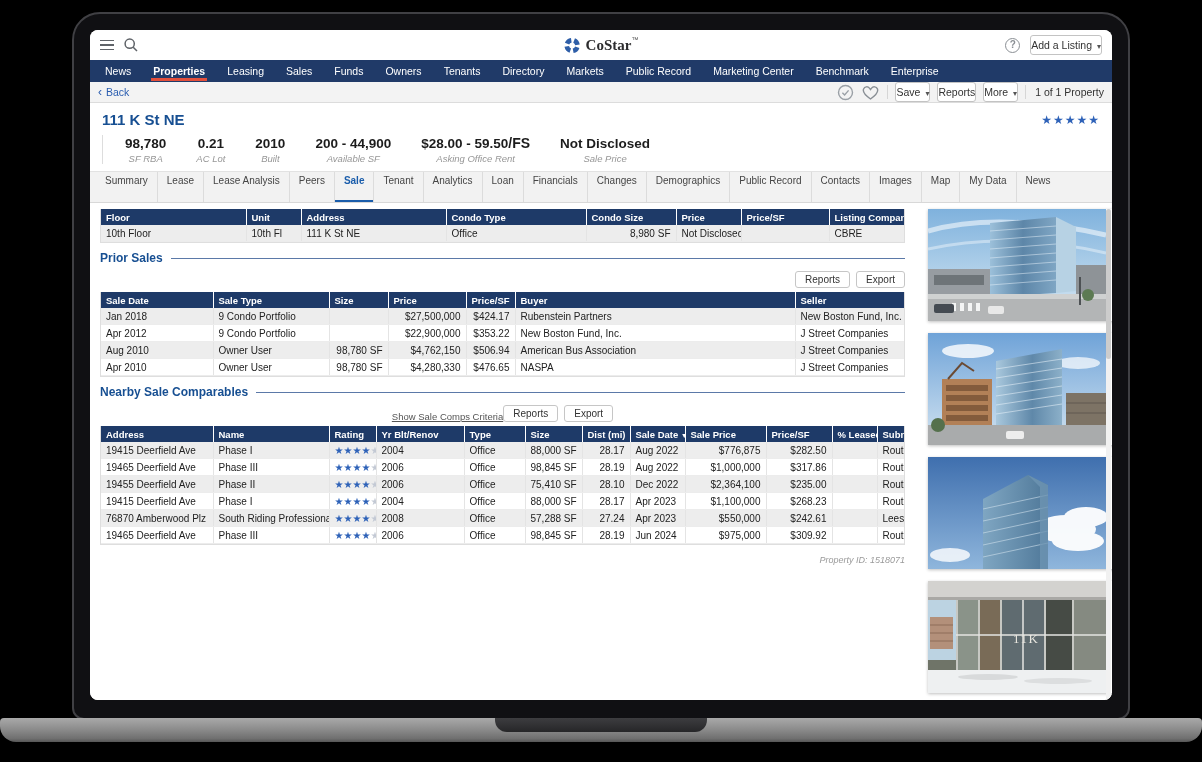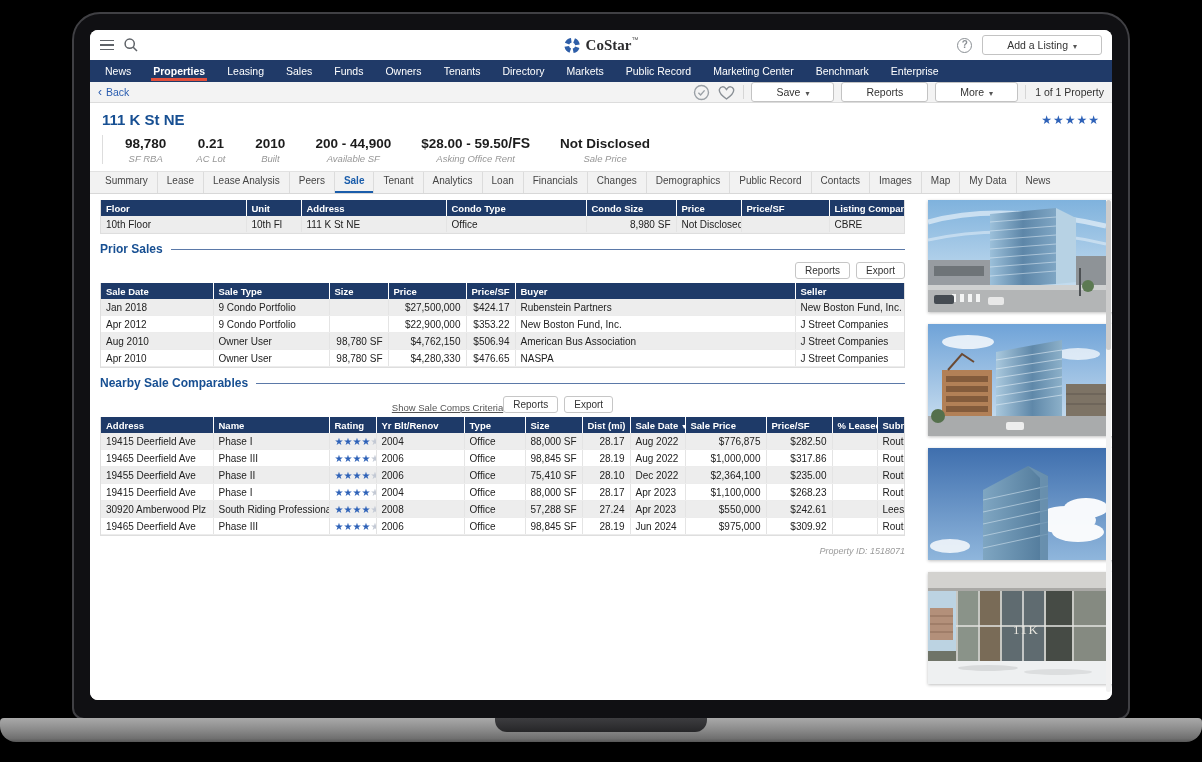--- a/index.html
+++ b/index.html
@@ -24,21 +24,21 @@
   
   .topbar { height:30px; min-height:30px; display:flex; align-items:center; padding:0 10px; position:relative; background:#fff; }
   .burger { width:14px; display:flex; flex-direction:column; gap:3px; margin-right:9px; }
   .burger i { height:1.6px; background:#5f6368; display:block; }
   .logo { position:absolute; left:50%; transform:translateX(-50%); display:flex; align-items:center; gap:5px; }
   .logo-text { font-family:"Liberation Serif","DejaVu Serif",serif; font-size:15px; color:#2c2c2e; font-weight:600; }
   .logo-tm { font-size:7px; color:#555; vertical-align:top; }
   .top-right { margin-left:auto; display:flex; align-items:center; gap:10px; }
   .help { width:15px; height:15px; border:1.4px solid #8a8f94; border-radius:50%; color:#8a8f94;
     font-size:10px; line-height:12px; text-align:center; font-weight:bold; }
-  .btn { background:#fff; border:1px solid #c3c3c3; border-radius:3px; padding:3px 24px;
+  .btn { background:#fff; border:1px solid #c3c3c3; border-radius:3px; padding:3px 0;
     font-size:10.5px; color:#333; display:inline-flex; align-items:flex-end; gap:5px; white-space:nowrap; }
   .caret { font-size:8px; color:#555; }
 
   
   .navbar { height:22px; min-height:22px; background:#203a68; display:flex; padding-left:4px; }
   .nav-item { color:#fff; font-size:10.5px; line-height:22px; padding:0 11px; position:relative; white-space:nowrap; }
   .nav-item.active { font-weight:bold; }
   .nav-item.active::after { content:""; position:absolute; left:9px; right:9px; bottom:1px; height:3px; background:#e34f3b; }
 
   
@@ -58,21 +58,21 @@
   .prop-stars { margin-left:auto; color:#2e62b8; font-size:12px; letter-spacing:1px; }
   .prop-row { display:flex; margin-top:7px; align-items:center; }
   .loc { width:162px; color:#666; font-size:10.5px; line-height:1.45; }
   .hdiv { width:1px; align-self:stretch; background:#ddd; margin-right:22px; }
   .stat { text-align:center; margin-right:30px; }
   .stat .v { font-size:13.5px; font-weight:bold; color:#1c1c1c; white-space:nowrap; }
   .stat .v .sfx { font-size:14px; }
   .stat .l { font-size:9.5px; color:#979797; margin-top:2px; white-space:nowrap;font-style:italic; }
 
   
-  .tabbar { height:23px; min-height:19px; background:#f2f2f2; border-top:1px solid #e2e2e2;
+  .tabbar { height:32px; min-height:19px; background:#f2f2f2; border-top:1px solid #e2e2e2;
     border-bottom:1px solid #d8d8d8; display:flex; padding-left:6px; }
   .tab { font-size:10px; color:#454545; line-height:18px; padding:0 9px; border-right:1px solid #dcdcdc; white-space:nowrap; }
   .tab:last-child { border-right:none; }
   .tab.active { color:#1a5dab; font-weight:bold; box-shadow:inset 0 -2px 0 #1a5dab; }
 
   
   .content { display:flex; flex:1; overflow:hidden; background:#fff; position:relative; }
   .main { width:828px; min-width:828px; padding:6px 0 0 10px; overflow:hidden; }
   .section-title { display:flex; align-items:center; gap:8px; color:#174f92; font-size:12px;
     font-weight:bold; width:805px; margin:8px 0 6px; }
@@ -441,21 +441,21 @@
                 <td data-interactable="false">Office</td>
                 <td class="r" data-interactable="false">88,000 SF</td>
                 <td class="r" data-interactable="false">28.17</td>
                 <td data-interactable="false">Apr 2023</td>
                 <td class="r" data-interactable="false">$1,100,000</td>
                 <td class="r" data-interactable="false">$268.23</td>
                 <td data-interactable="false"></td>
                 <td data-interactable="false">Route</td>
               </tr>
               <tr data-interactable="true">
-                <td data-interactable="false">30920 Amberwood Plz</td>
+                <td data-interactable="false">76870 Amberwood Plz</td>
                 <td data-interactable="false">South Riding Professional Cent...</td>
                 <td data-interactable="false"><span class="star-f" data-interactable="false">★</span><span class="star-f" data-interactable="false">★</span><span class="star-f" data-interactable="false">★</span><span class="star-f" data-interactable="false">★</span><span class="star-e" data-interactable="false">★</span></td>
                 <td data-interactable="false">2008</td>
                 <td data-interactable="false">Office</td>
                 <td class="r" data-interactable="false">57,288 SF</td>
                 <td class="r" data-interactable="false">27.24</td>
                 <td data-interactable="false">Apr 2023</td>
                 <td class="r" data-interactable="false">$550,000</td>
                 <td class="r" data-interactable="false">$242.61</td>
                 <td data-interactable="false"></td>

